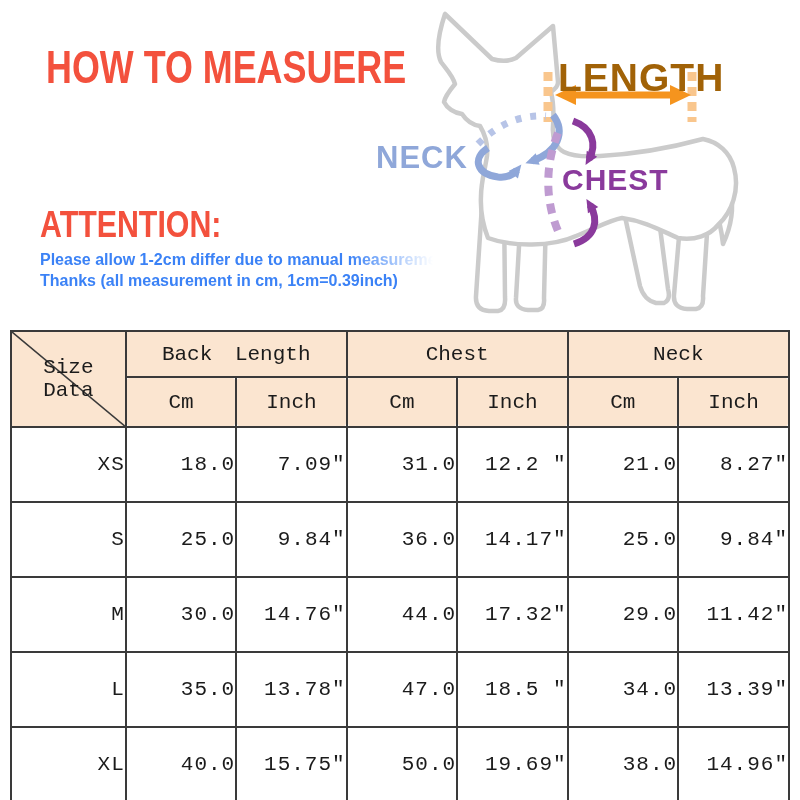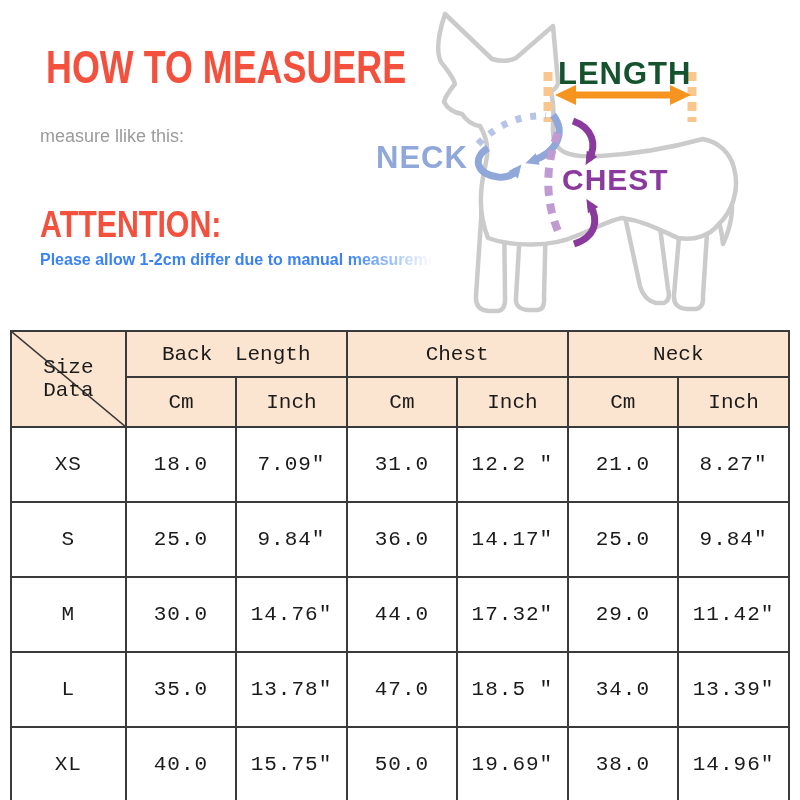--- a/index.html
+++ b/index.html
@@ -29,55 +29,55 @@
   }
   .fade-line {
     display:inline-block;
     -webkit-mask-image:linear-gradient(90deg,#000 78%,rgba(0,0,0,0) 99%);
     mask-image:linear-gradient(90deg,#000 78%,rgba(0,0,0,0) 99%);
   }
 
   
   .dog-svg { position:absolute; left:400px; top:0; width:400px; height:330px; }
   .measure-label { position:absolute; font-weight:800; white-space:nowrap; letter-spacing:1px; }
-  .lbl-length { left:558px; top:56px;  font-size:31px; color:#14532d; }
+  .lbl-length { left:558px; top:56px;  font-size:39px; color:#a16207; }
   .lbl-neck   { left:376px; top:140px; font-size:31px; color:#8fa7d9; }
   .lbl-chest  { left:562px; top:163px; font-size:30px; color:#8a3a9c; }
 
   
   .size-table {
     position:absolute; left:10px; top:330px; width:780px;
     border-collapse:collapse; table-layout:fixed;
     font-family:"Liberation Mono", monospace; color:#1b1b1b;
   }
   .size-table th, .size-table td {
     border:2px solid #3a3a3a; text-align:center; vertical-align:middle;
     font-weight:400; padding:0;
   }
   .size-table thead th { background:#fbe5d0; font-size:21px; }
   .group-row th { height:44px; word-spacing:10px; }
-  .unit-row th { height:48px; }
-  .size-table tbody td { height:73px; font-size:21px; letter-spacing:1px; background:#fff; }
+  .unit-row th { height:48px;border-radius:6px; }
+  .size-table tbody td { height:73px; font-size:21px; letter-spacing:1px; background:#fff;text-align:right; }
   .corner-cell { position:relative; font-size:20px; }
   .corner-cell svg { position:absolute; left:0; top:0; width:100%; height:100%; }
   .corner-cell span { position:relative; }
 </style>
 </head>
 <body>
 
 <div id="page">
 
   <div class="title">HOW TO MEASUERE</div>
   <div class="subtitle">
     <br>
-    <span>measure llike this:</span>
   </div>
   <div class="attn-title">ATTENTION:</div>
   <div class="attn-note">
     <span class="fade-line">Please allow 1-2cm differ due to manual measureme</span><br>
+    <span>Thanks (all measurement in cm, 1cm=0.39inch)</span>
   </div>
 
   <svg class="dog-svg" viewBox="0 0 400 330">
     <defs>
       <marker id="ab" markerUnits="userSpaceOnUse" markerWidth="18" markerHeight="18" refX="9" refY="9" orient="auto">
         <path d="M3 3 L16 9 L3 15 Z" fill="#8fa7d9"></path>
       </marker>
       <marker id="ap" markerUnits="userSpaceOnUse" markerWidth="18" markerHeight="18" refX="9" refY="9" orient="auto">
         <path d="M3 3 L16 9 L3 15 Z" fill="#8a3a9c"></path>
       </marker>

